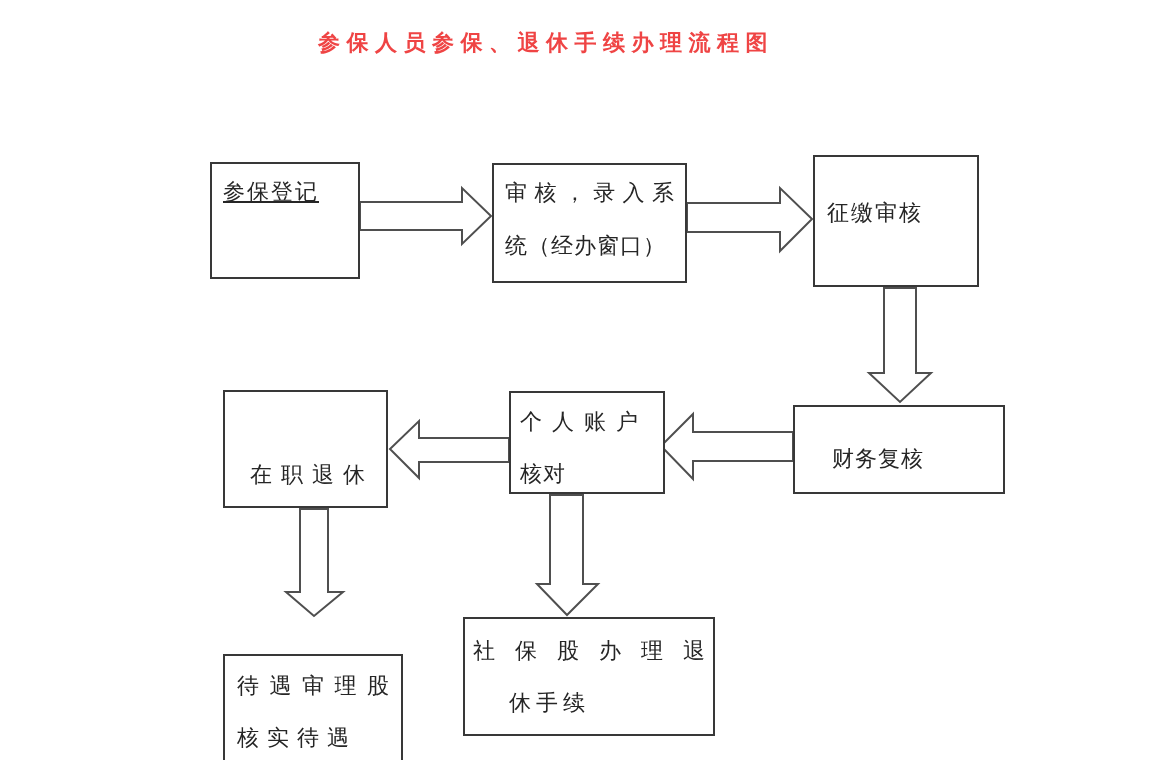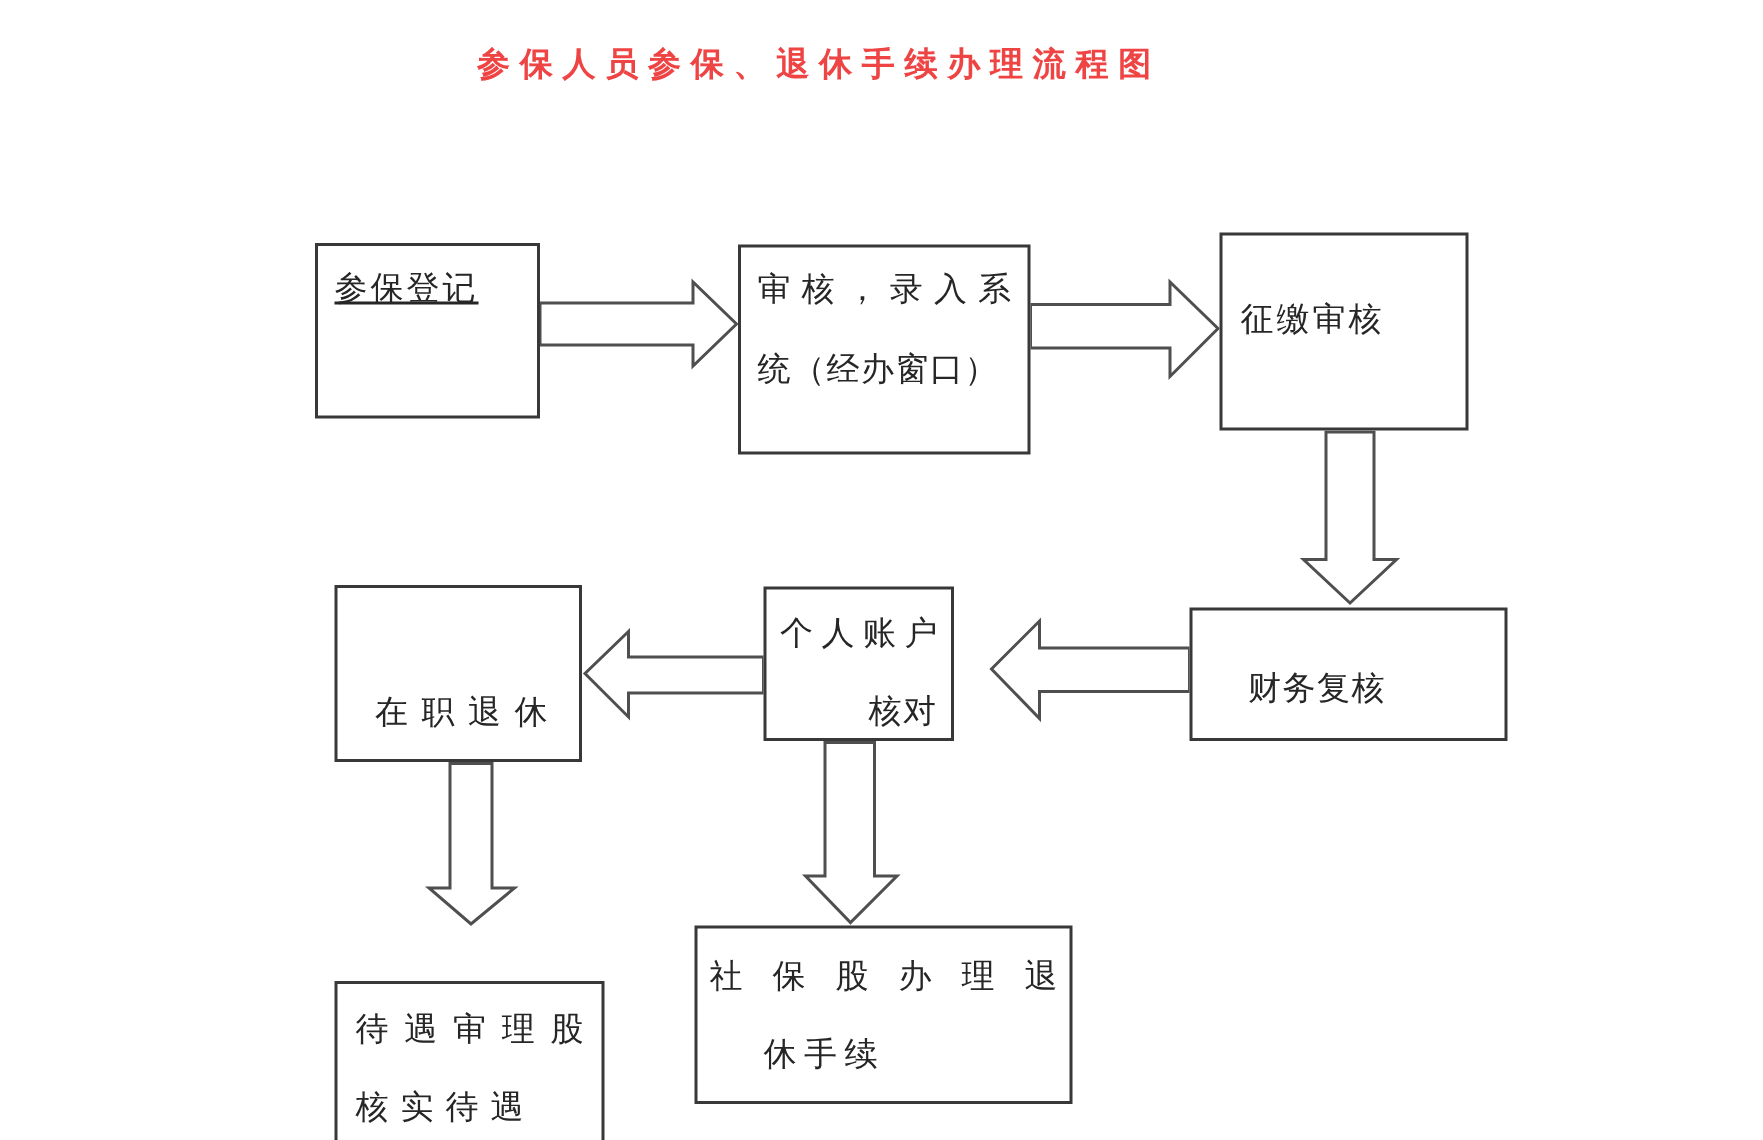--- a/index.html
+++ b/index.html
@@ -49,26 +49,26 @@
     color: #262626;
   }
   .node .ln { white-space: nowrap; }
   .node .just {
     text-align: justify;
     text-align-last: justify;
     white-space: normal;
   }
   
   .n1 { left: 210px; top: 162px; width: 150px; height: 117px; padding: 2px 11px 0 11px; letter-spacing: 2px; text-decoration: underline; }
-  .n2 { left: 492px; top: 163px; width: 195px; height: 140px; padding: 1px 11px 0 11px; line-height: 53px; }
+  .n2 { left: 492px; top: 163px; width: 195px; height: 120px; padding: 1px 11px 0 11px; line-height: 53px; }
   .n2 .l2 { letter-spacing: 1px; }
   .n3 { left: 813px; top: 155px; width: 166px; height: 132px; padding: 30px 12px 0 12px; letter-spacing: 2px; }
   .n4 { left: 793px; top: 405px; width: 212px; height: 89px;  padding: 26px 12px 0 37px; letter-spacing: 1px; }
-  .n5 { left: 509px; top: 391px; width: 127px; height: 103px; padding: 3px 9px 0 9px; }
-  .n5 .l2 { letter-spacing: 1px; text-align: right; }
+  .n5 { left: 509px; top: 391px; width: 156px; height: 103px; padding: 3px 25px 0 9px; }
+  .n5 .l2 { letter-spacing: 1px; }
   .n6 { left: 223px; top: 390px; width: 165px; height: 118px; padding: 57px 0 0 25px; letter-spacing: 9px; }
   .n7 { left: 223px; top: 618px; width: 180px; height: 115px; padding: 4px 12px 0 12px; margin-top: 36px; }
   .n7 .l2 { letter-spacing: 8px; }
   .n8 { left: 463px; top: 617px; width: 252px; height: 119px; padding: 6px 8px 0 8px; }
   .n8 .l2 { letter-spacing: 5px; margin-left: 36px; }
 </style>
 </head>
 <body>
 
 <div class="canvas">

